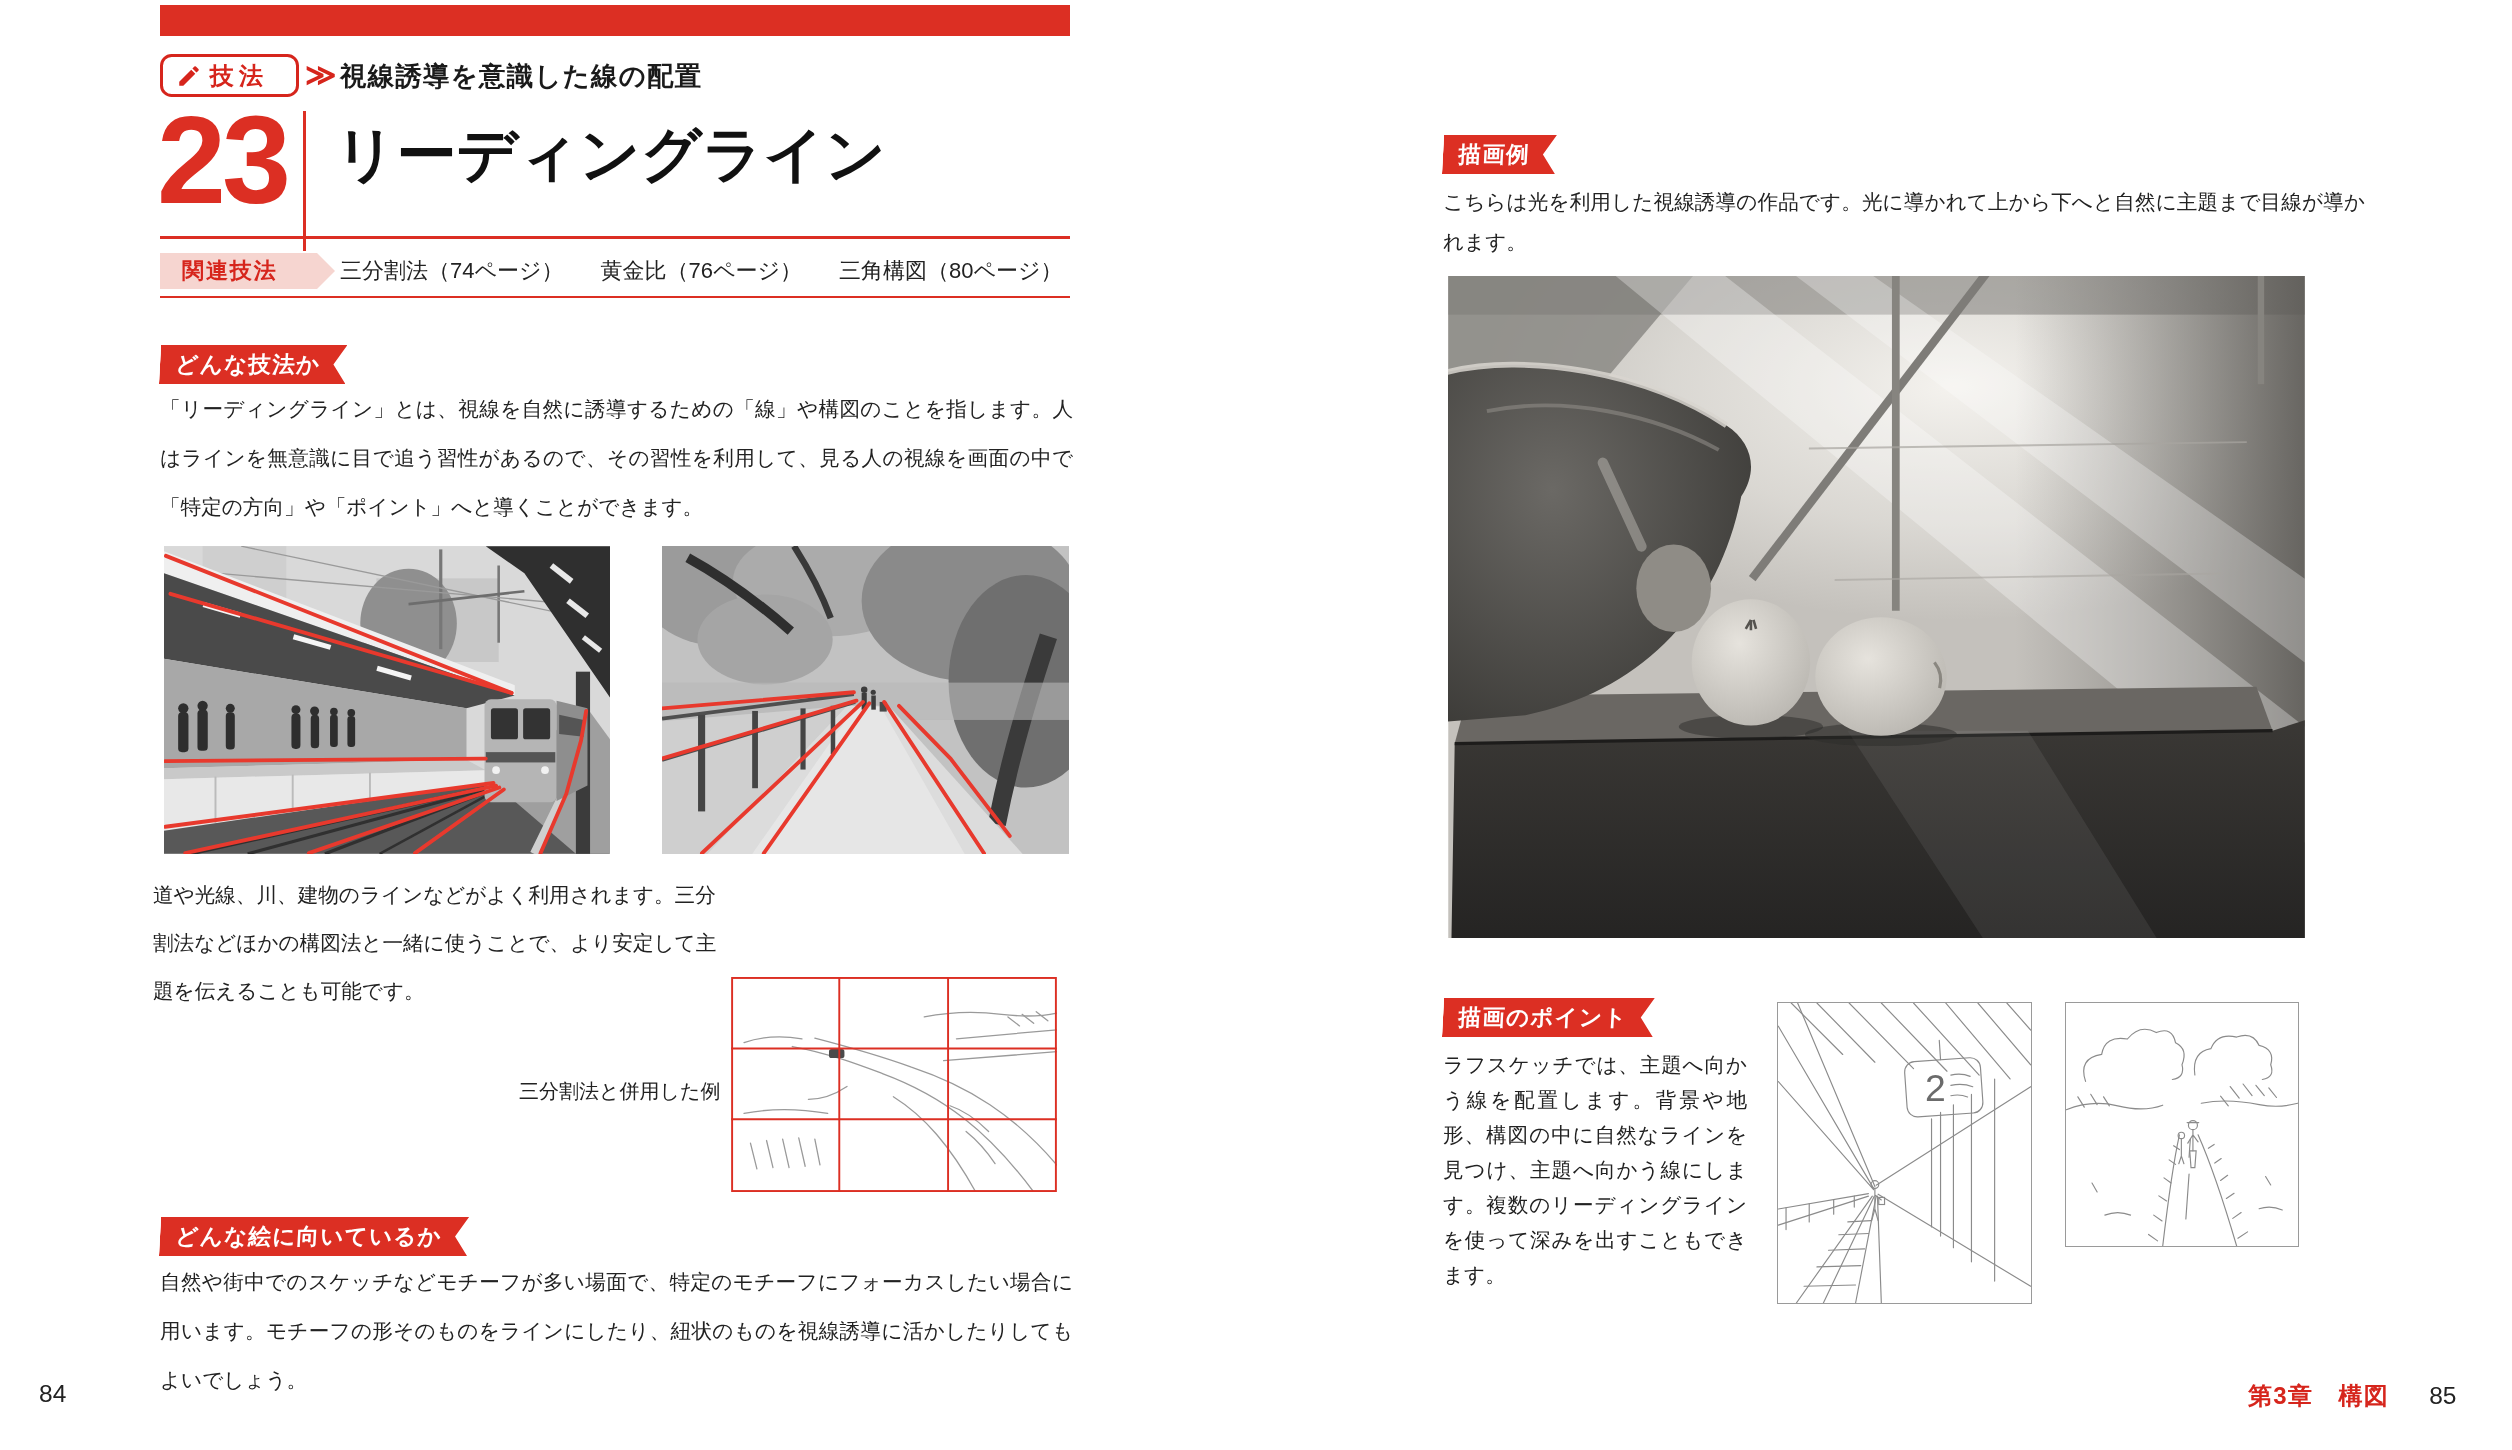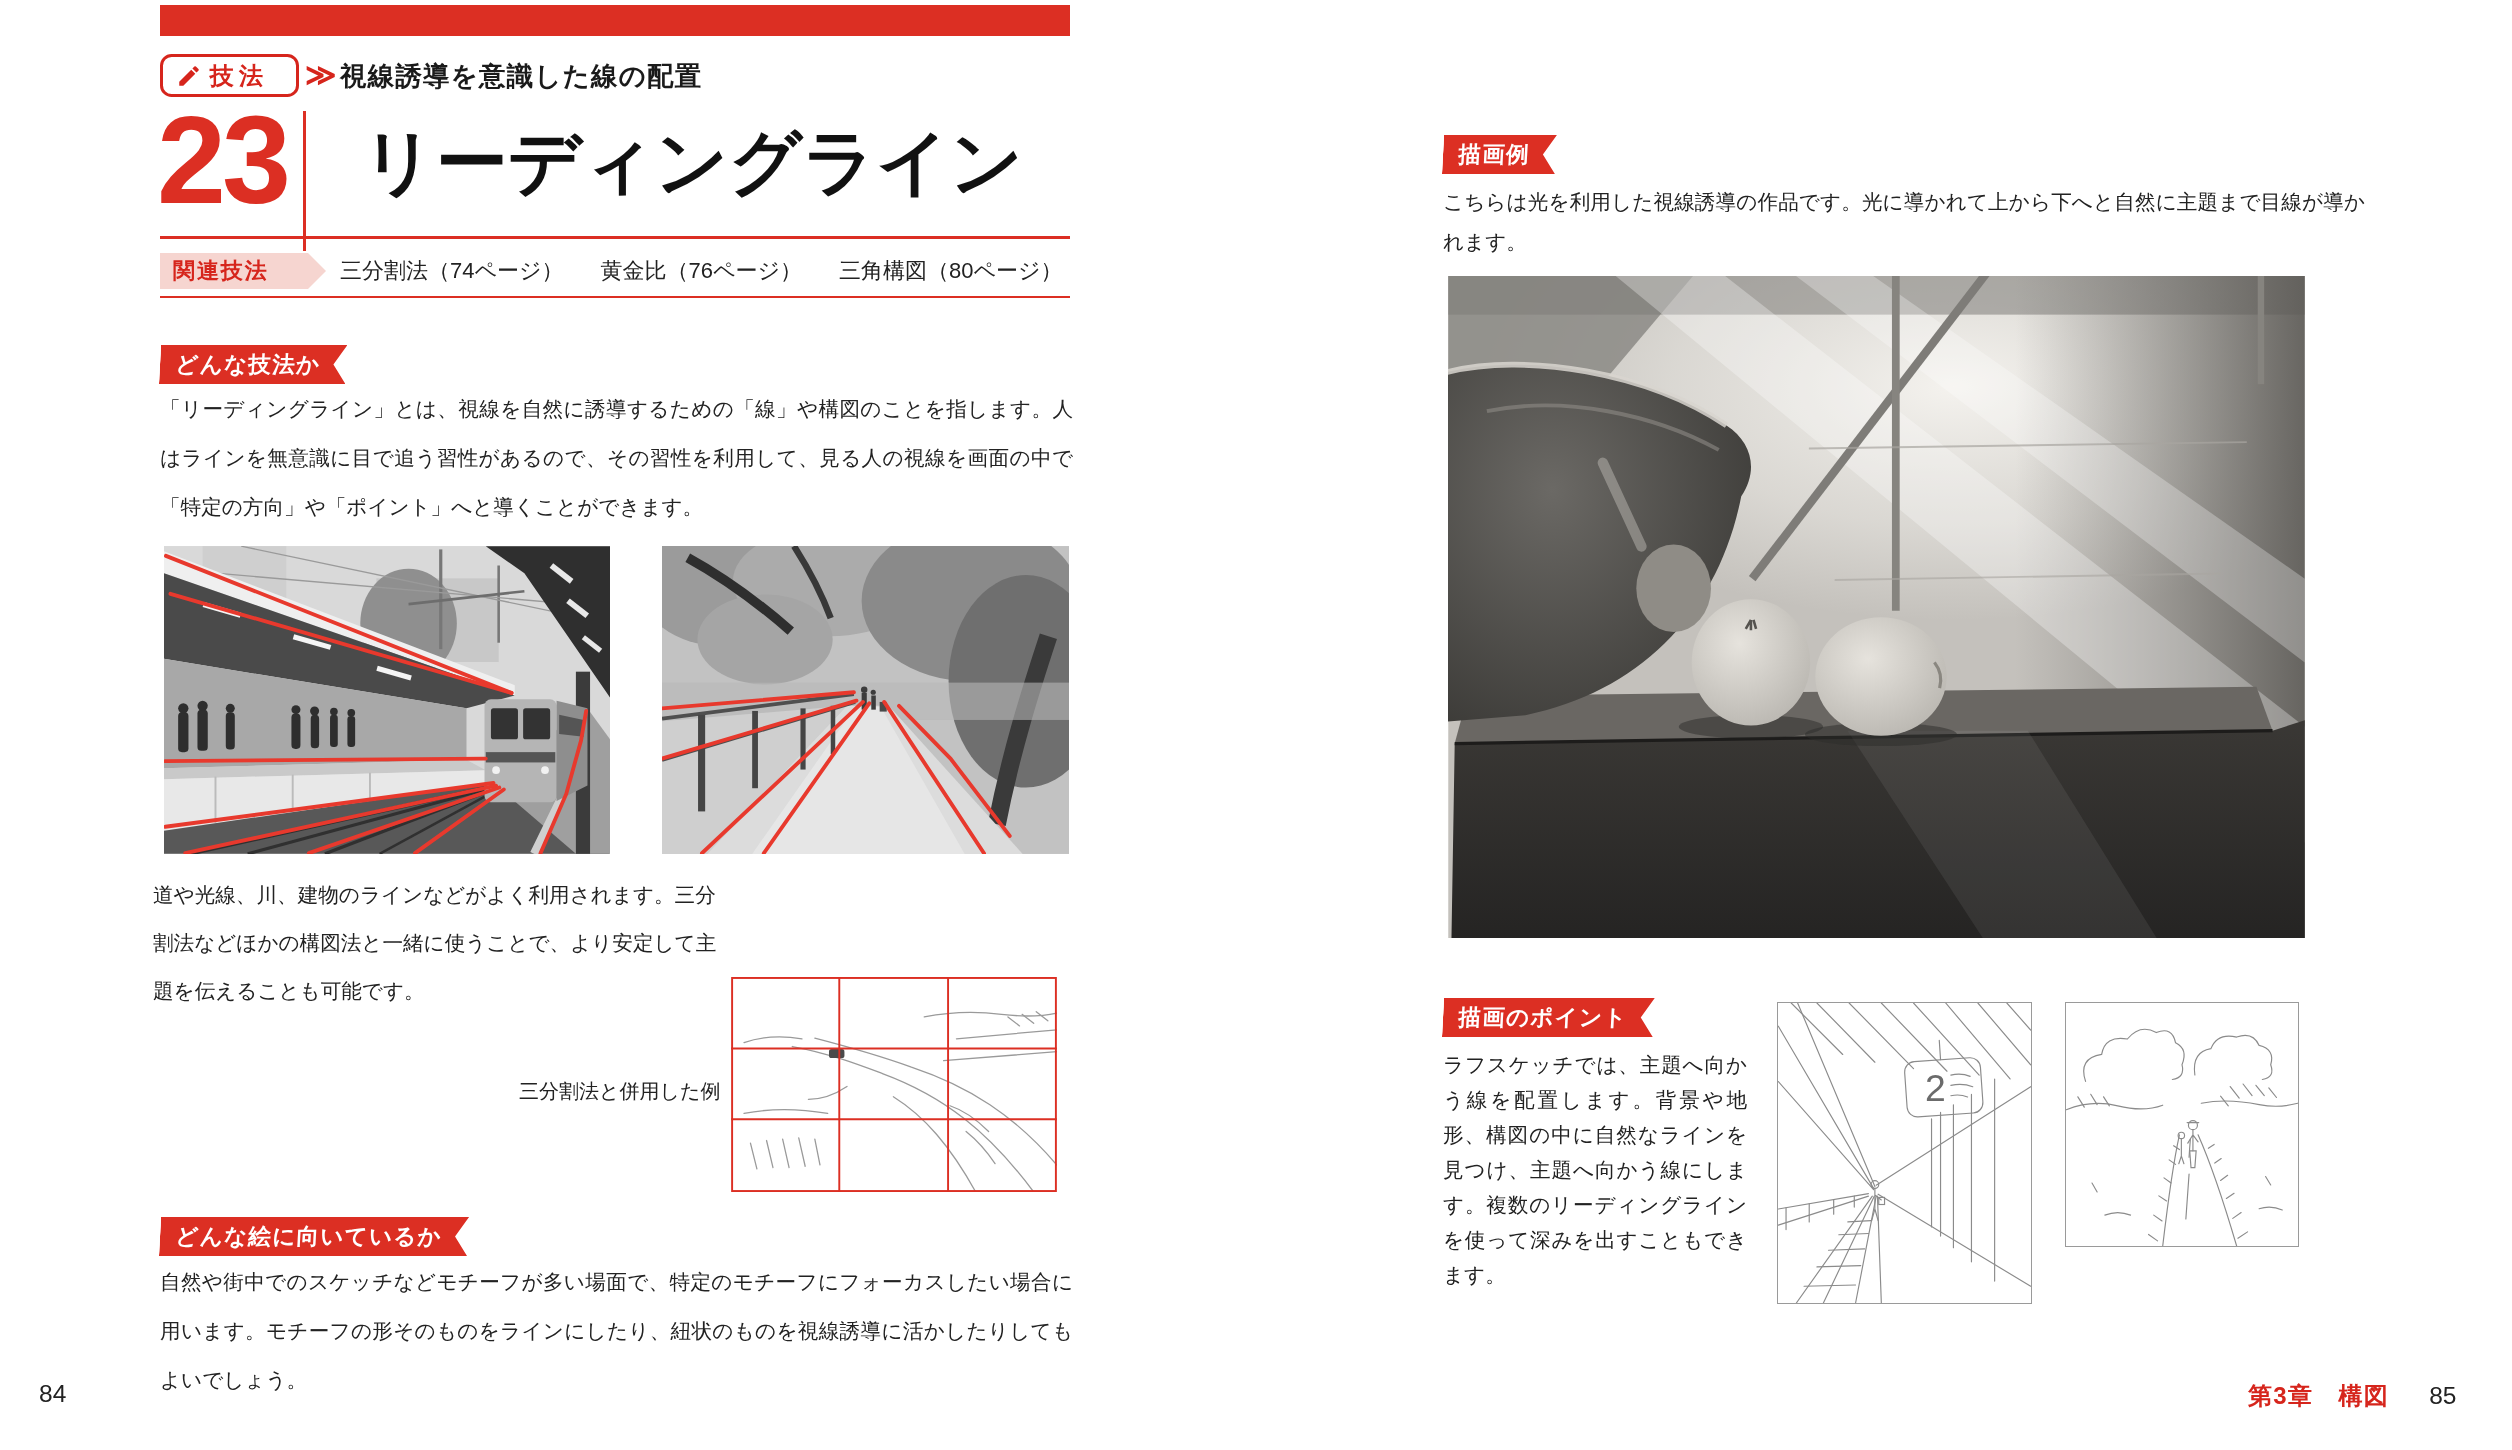--- a/index.html
+++ b/index.html
@@ -12,26 +12,26 @@
   .top-bar{left:160px;top:5.2px;width:910px;height:31px;background:#dc2f23;}
   .kind-badge{
     left:160px;top:54px;height:37px;display:inline-flex;align-items:center;gap:7.7px;
     border:3.2px solid #d6251c;border-radius:11.6px;padding:0 28px 0 13px;background:#fff;
     color:#d6251c;font-size:24px;font-weight:bold;letter-spacing:5.2px;
   }
   .chevrons{left:305px;top:57px;font-size:30px;font-weight:bold;color:#d6251c;}
   .lesson-subtitle{left:340px;top:59px;font-size:26.4px;font-weight:bold;color:#1a1a1a;letter-spacing:1.3px;}
   .lesson-number{left:157px;top:98px;font-size:124px;font-weight:bold;color:#dc2f23;line-height:1;letter-spacing:-3.9px;}
   .num-divider{left:303px;top:111px;width:3.2px;height:140px;background:#dc2f23;}
-  .lesson-title{left:335px;top:115px;font-size:72px;font-weight:900;color:#111;letter-spacing:0px;font-family:"DejaVu Serif","Liberation Serif",serif;white-space:nowrap;margin-left:27px;}
+  .lesson-title{left:335px;top:115px;font-size:60px;font-weight:900;color:#111;letter-spacing:0px;font-family:"DejaVu Serif","Liberation Serif",serif;white-space:nowrap;}
   .hr1{left:160px;top:236px;width:910px;height:2.6px;background:#dc2f23;}
   .hr2{left:160px;top:296px;width:910px;height:1.9px;background:#dc2f23;}
   .kanren-badge{
     left:160px;top:253px;width:153px;height:36px;background:#f6d5d0;color:#d6251c;
-    display:flex;align-items:center;padding-left:13px;font-size:22px;font-weight:bold;letter-spacing:1.9px;
+    display:flex;align-items:center;padding-left:22px;font-size:22px;font-weight:bold;letter-spacing:1.9px;
     clip-path:polygon(0 0, calc(100% - 18px) 0, 100% 50%, calc(100% - 18px) 100%, 0 100%);
   }
   .kanren-items{left:340px;top:253px;height:36px;display:flex;align-items:center;gap:37px;font-size:22px;color:#222;}
   
   .ribbon{
     background:#dc2f23;color:#ffffff;font-weight:bold;font-size:22.5px;letter-spacing:1.3px;
     display:inline-flex;align-items:center;height:39px;padding:0 26px 0 15.5px;
     clip-path:polygon(0 0, 100% 0, calc(100% - 13px) 50%, 100% 100%, 0 100%);
     transform:skewX(-3deg);
   }

